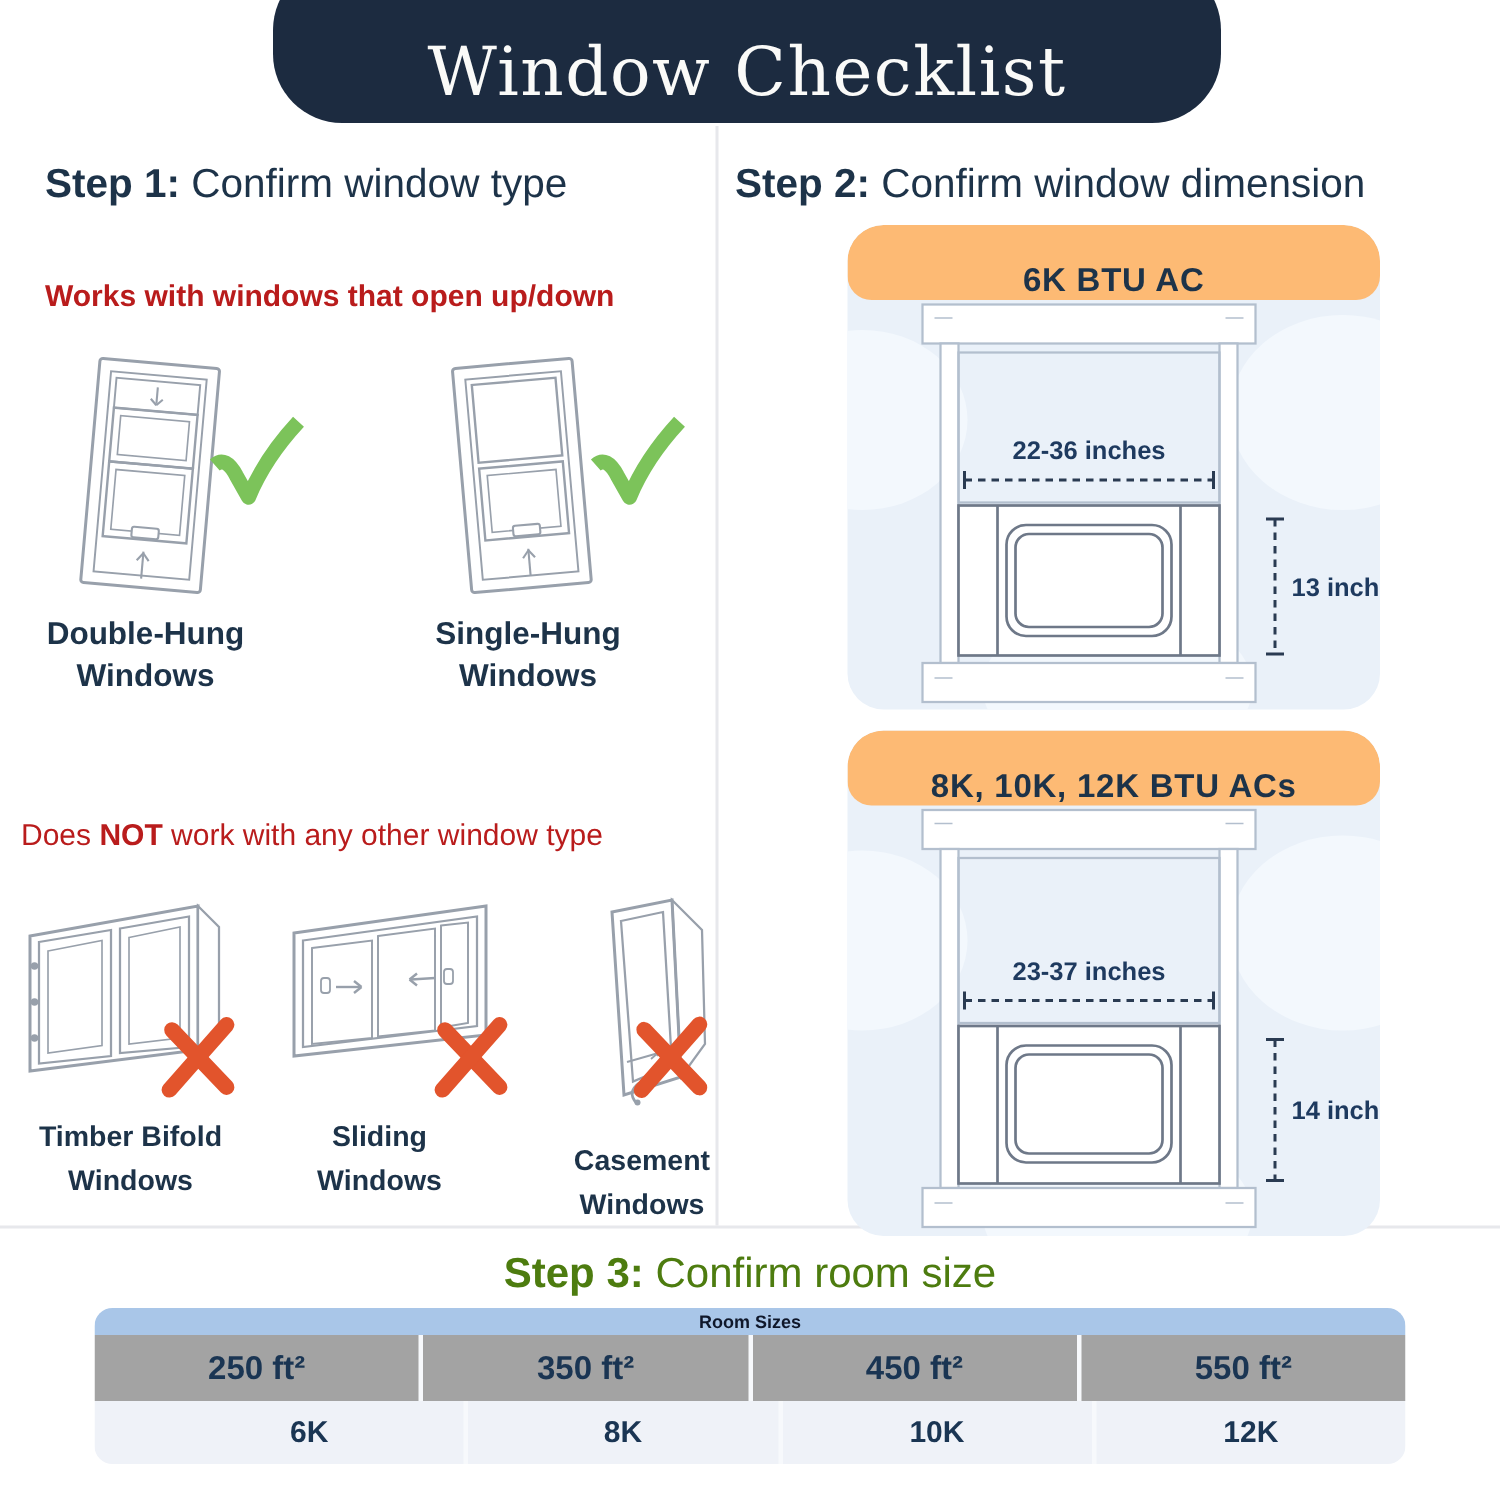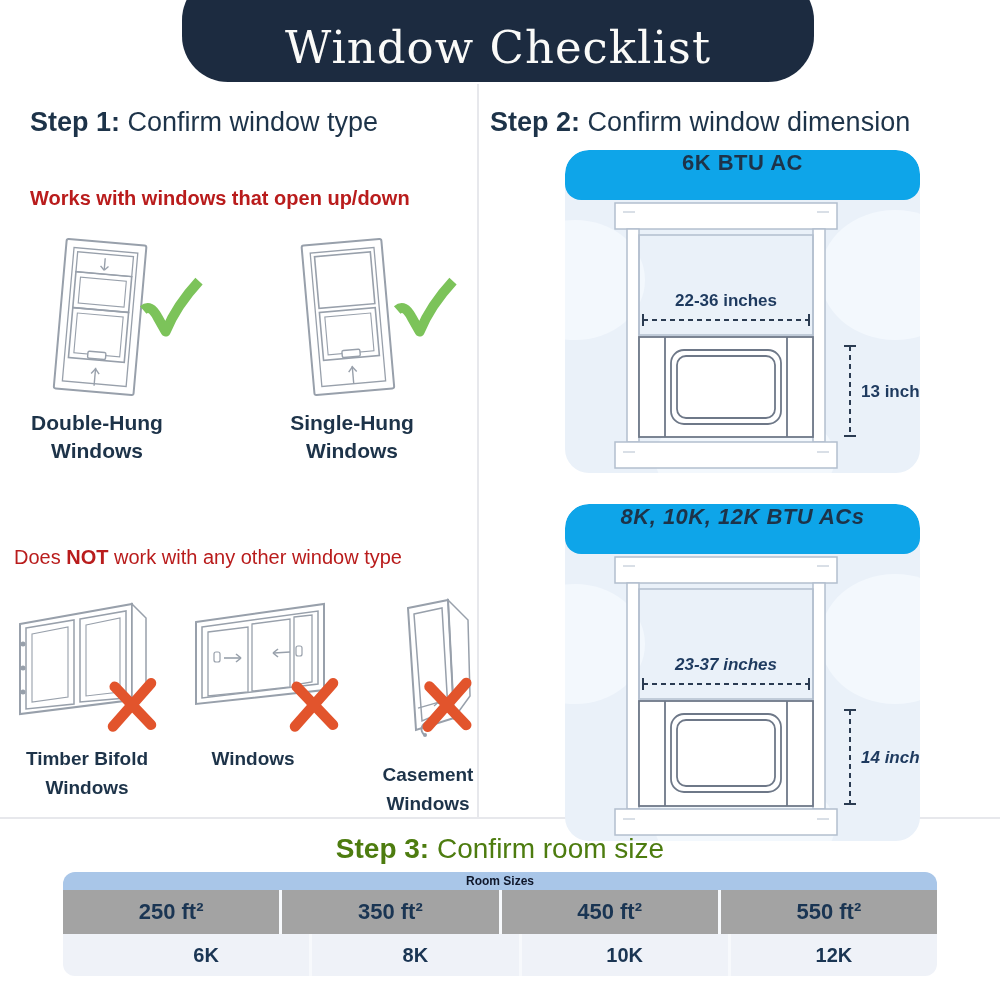--- a/index.html
+++ b/index.html
@@ -22,22 +22,22 @@
   .note .nb{font-weight:800;margin-top:26px;}
 
   .win-label{position:absolute;width:160px;text-align:center;font-weight:700;color:#1D3349;}
   .win-label.big{font-size:21px;line-height:28px;}
   .win-label.small{font-size:19px;line-height:29px;}
 
   svg{position:absolute;overflow:visible;}
 
   
   .card{position:absolute;left:565px;width:355px;background:#EAF1F9;border-radius:24px;overflow:hidden;}
-  .card-header{position:relative;height:50px;background:#0ea5e9;border-radius:24px 24px 16px 16px;
-               display:flex;align-items:flex-start;justify-content:center;z-index:3;}
+  .card-header{position:relative;height:50px;background:#fdba74;border-radius:24px 24px 16px 16px;
+               display:flex;align-items:flex-end;justify-content:center;z-index:3;}
   .card-header-title{font-size:22px;font-weight:700;color:#1D3349;letter-spacing:0.5px;}
   .cloud{position:absolute;background:#F3F8FD;border-radius:50%;z-index:1;}
   .card svg{z-index:2;}
   .dim{font-family:"Liberation Sans",sans-serif;font-size:17px;font-weight:700;fill:#1E3A5F;}
 
   
   .step3-heading{position:absolute;left:0;top:833px;width:1000px;text-align:center;font-size:28px;font-weight:500;color:#4d7c0f;}
   .step3-heading b{font-weight:800;}
   .room-table{position:absolute;left:63px;top:872px;width:874px;border-radius:12px;overflow:hidden;}
   .rt-header{height:18px;background:#A9C6E8;display:flex;align-items:center;justify-content:center;
@@ -175,20 +175,21 @@
   <svg style="left:420px;top:676px;" width="54" height="56" viewBox="0 0 60 64">
     <path d="M10 12 L52 56" stroke="#E2542C" stroke-width="12" stroke-linecap="round"></path>
     <path d="M52 8 L8 58" stroke="#E2542C" stroke-width="12" stroke-linecap="round"></path>
   </svg>
 
   <div class="win-label small" style="left:7px;top:744px;">
     <div>Timber Bifold</div>
     <div>Windows</div>
   </div>
   <div class="win-label small" style="left:173px;top:744px;">
+    <div>Sliding</div>
     <div>Windows</div>
   </div>
   <div class="win-label small" style="left:348px;top:744px;margin-top:16px;">
     <div>Casement</div>
     <div>Windows</div>
   </div>
 
   <div class="step-heading" style="left:490px;top:107px;">
     <b>Step 2:</b><span> Confirm window dimension</span>
   </div>
@@ -225,21 +226,21 @@
         <line x1="78" y1="114" x2="78" y2="126"></line>
         <line x1="244" y1="114" x2="244" y2="126"></line>
         <line x1="279" y1="146" x2="291" y2="146"></line>
         <line x1="279" y1="236" x2="291" y2="236"></line>
       </g>
       <text class="dim" x="161" y="106" text-anchor="middle">22-36 inches</text>
       <text class="dim" x="296" y="197">13 inches</text>
     </svg>
   </div>
 
-  <div class="card" style="top:504px;height:337px;font-style:italic;">
+  <div class="card" style="top:487px;height:337px;">
     <div class="card-header">
       <span class="card-header-title">8K, 10K, 12K BTU ACs</span>
     </div>
     <div class="cloud" style="left:-60px;top:80px;width:140px;height:120px;"></div>
     <div class="cloud" style="right:-50px;top:70px;width:150px;height:130px;"></div>
     <div class="cloud" style="left:90px;bottom:-40px;width:180px;height:110px;"></div>
     <svg style="left:0;top:50px;" width="355" height="287" viewBox="0 0 355 287">
       <g stroke="#B3BFCE" fill="#ffffff" stroke-width="1.5">
         <rect x="50" y="3" width="222" height="26"></rect>
         <line x1="58" y1="12" x2="70" y2="12" stroke-width="1"></line>

